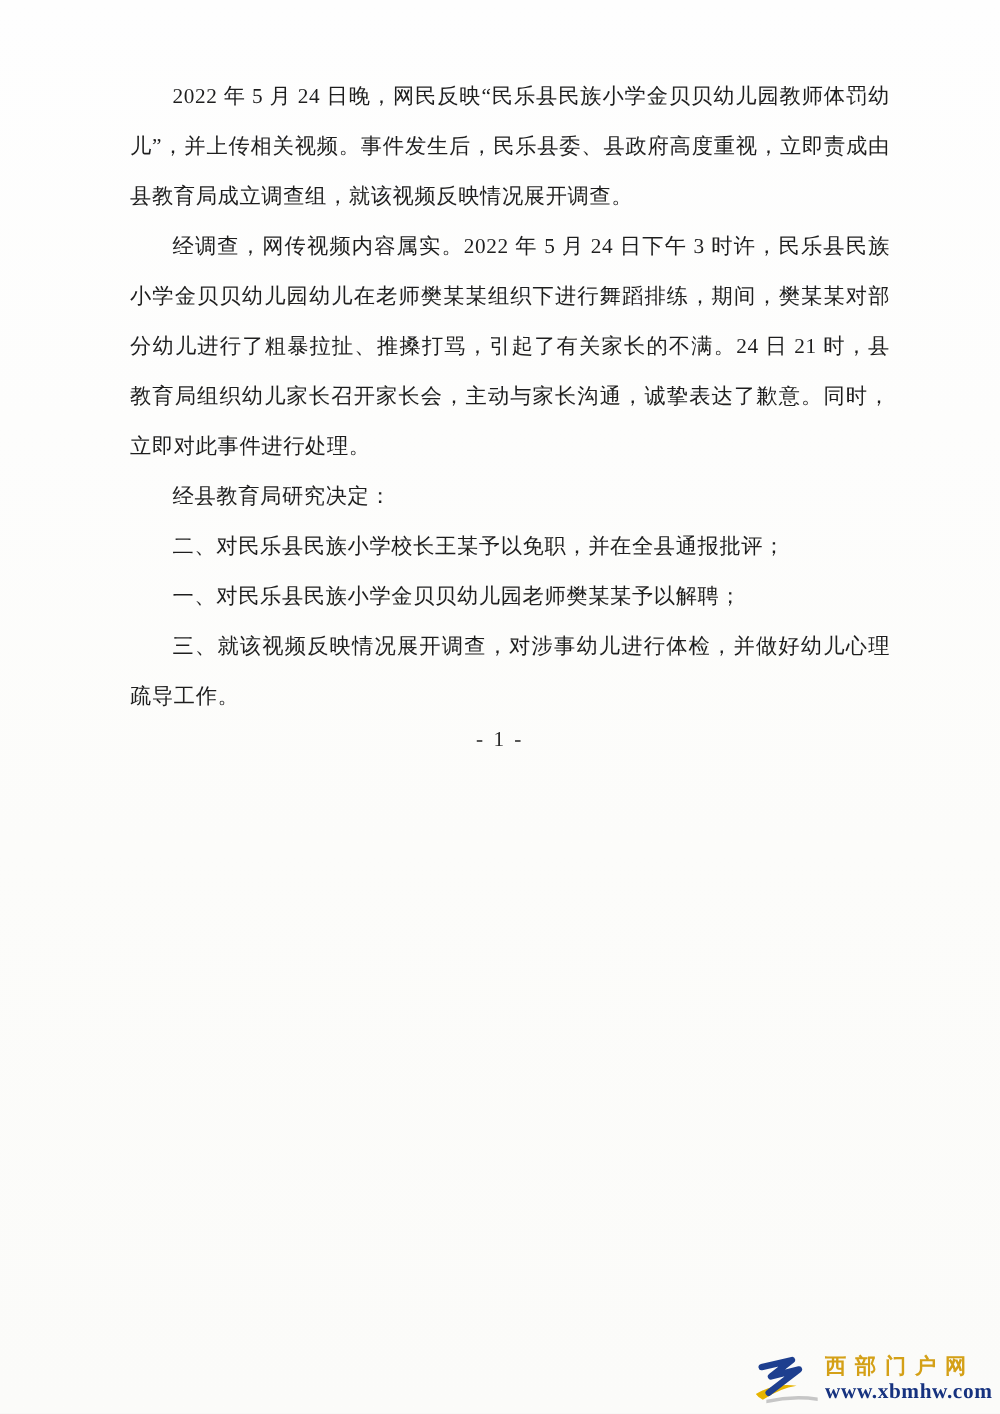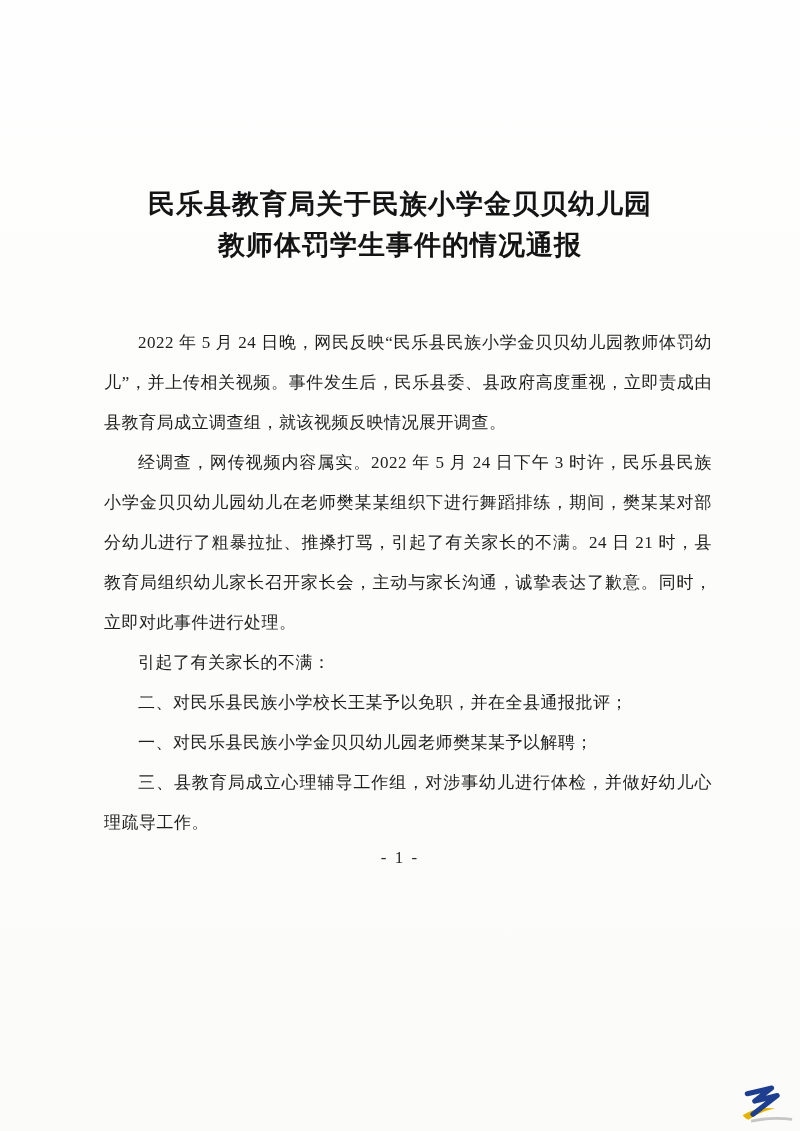--- a/index.html
+++ b/index.html
@@ -80,40 +80,40 @@
     font-size: 17px;
     letter-spacing: 0.5px;
     white-space: nowrap;
   }
 </style>
 </head>
 <body>
 
 <div class="scan-page">
 
-  <div class="doc-title">
-    <div>民乐县教育局关于民族小学金贝贝幼儿园</div>
-    <div>教师体罚学生事件的情况通报</div>
-  </div>
 
   <div class="doc-body">
     <p>2022 年 5 月 24 日晚，网民反映“民乐县民族小学金贝贝幼儿园教师体罚幼儿”，并上传相关视频。事件发生后，民乐县委、县政府高度重视，立即责成由县教育局成立调查组，就该视频反映情况展开调查。</p>
     <p>经调查，网传视频内容属实。2022 年 5 月 24 日下午 3 时许，民乐县民族小学金贝贝幼儿园幼儿在老师樊某某组织下进行舞蹈排练，期间，樊某某对部分幼儿进行了粗暴拉扯、推搡打骂，引起了有关家长的不满。24 日 21 时，县教育局组织幼儿家长召开家长会，主动与家长沟通，诚挚表达了歉意。同时，立即对此事件进行处理。</p>
-    <p>引起了有关家长的不满：</p>
+    <p>经县教育局研究决定：</p>
     <p>二、对民乐县民族小学校长王某予以免职，并在全县通报批评；</p>
     <p>一、对民乐县民族小学金贝贝幼儿园老师樊某某予以解聘；</p>
-    <p>三、县教育局成立心理辅导工作组，对涉事幼儿进行体检，并做好幼儿心理疏导工作。</p>
+    <p>三、就该视频反映情况展开调查，对涉事幼儿进行体检，并做好幼儿心理疏导工作。</p>
   </div>
 
   <div class="page-number">- 1 -</div>
 
   <div class="watermark">
     <svg class="logo" viewBox="0 0 60 50" aria-hidden="true">
 
       <path d="M14 43 Q36 38 58 41 L58 44 Q36 41 14 46 Z" fill="#C6C6C6"></path>
 
       <path d="M5 38 Q22 28 40 31 Q26 33 11 43 Q7 41 5 38 Z" fill="#E6B400"></path>
 
       <path d="M10 15 L36 9 L18 23 L42 17 L16 37" fill="none" stroke="#1E3F8F" stroke-width="5.5" stroke-linecap="round" stroke-linejoin="round"></path>
     </svg>
+    <div class="wm-text">
+      <span class="wm-sitename" style="color: rgb(212, 160, 23);">西部门户网</span>
+      <span class="wm-url" style="color: rgb(22, 50, 127);">www.xbmhw.com</span>
+    </div>
   </div>
 
 </div>
 
 </body></html>

